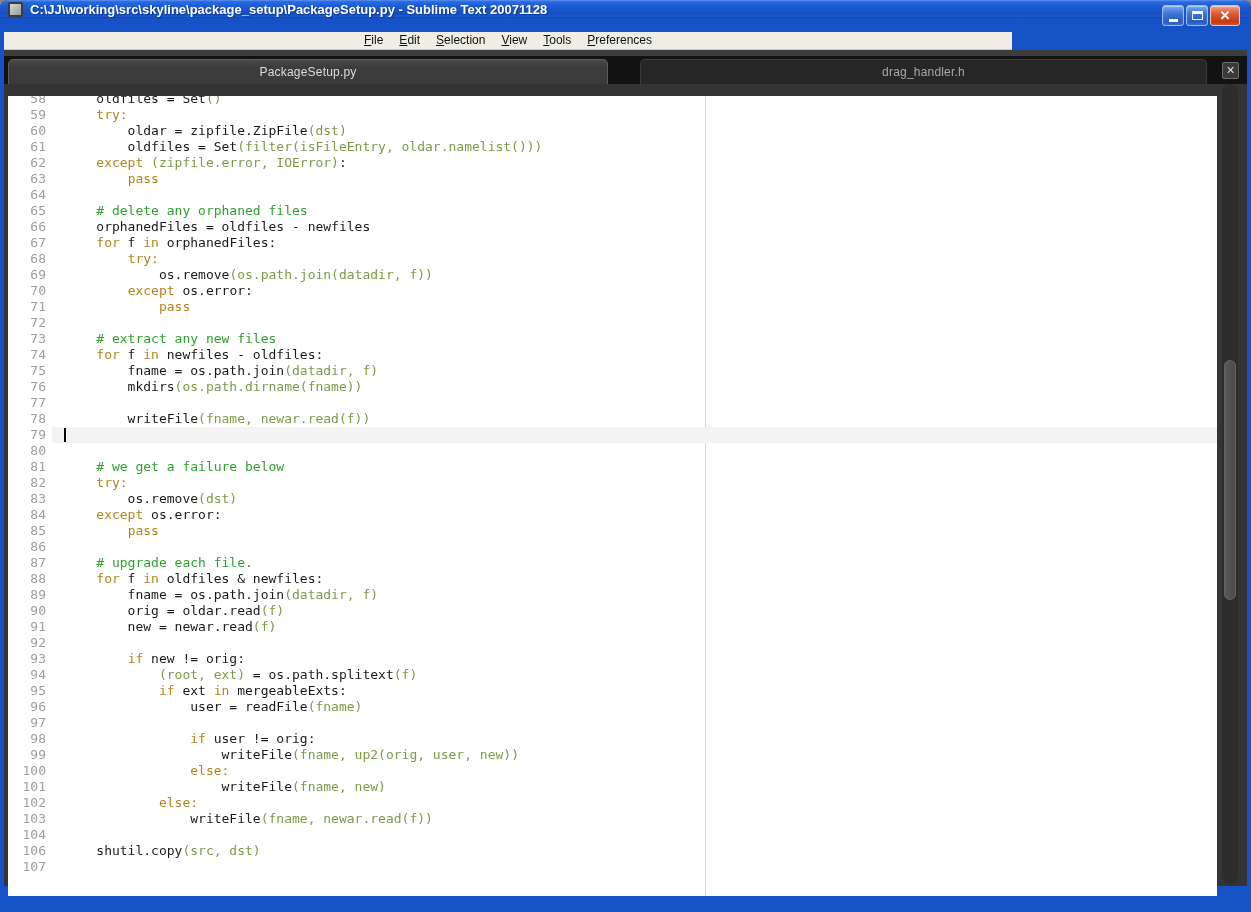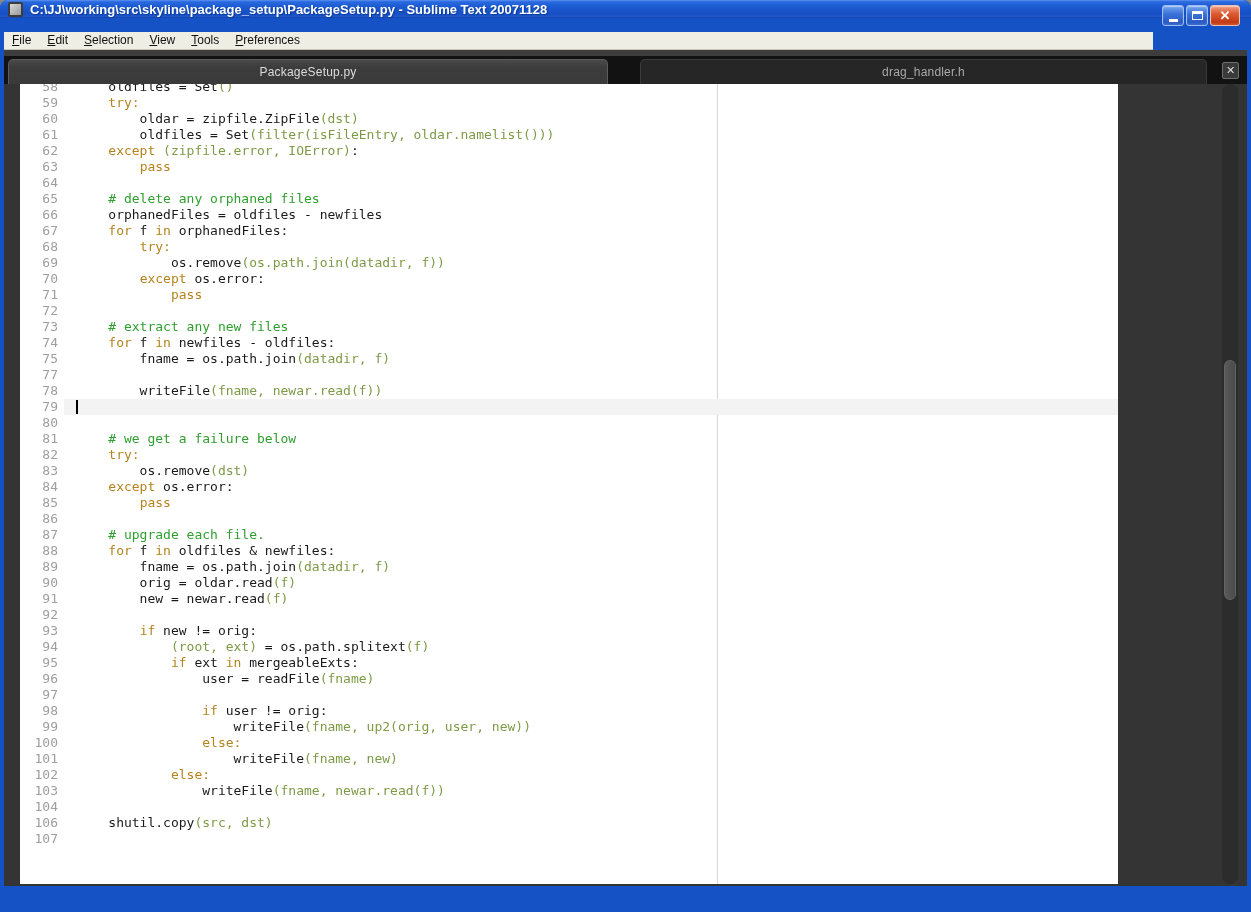--- a/index.html
+++ b/index.html
@@ -41,23 +41,24 @@
     width:30px;
     background:linear-gradient(180deg,#F0A088 0%,#DD5B33 40%,#C23A14 85%,#D05530 100%);
     border-color:#F0C0AC;
   }
   .glyph-min{ width:9px; height:3px; background:#fff; margin-top:9px; }
   .glyph-max{ width:11px; height:9px; border:1px solid #fff; border-top:3px solid #fff; background:transparent; }
   .glyph-close{ color:#fff; font-weight:bold; font-size:13px; line-height:19px; }
 
   
   .menubar{
-    position:absolute; left:4px; top:32px; width:1149px; height:18px;
+    position:absolute; left:4px; top:32px; width:1008px; height:18px;
     background:#EFEEE5; display:flex; align-items:center;
     border-bottom:1px solid #c9c7b8;
+    justify-content:center;
   }
   .menu-item{
     font-size:12px; color:#111; padding:0 8px; height:18px; line-height:17px; cursor:default;
   }
   .menu-item u{ text-decoration:underline; }
 
   
   .content{
     position:absolute; left:4px; top:50px; width:1243px; height:836px;
     background:#343434;
@@ -81,22 +82,22 @@
     background:#262626; border:1px solid #3A3A3A; border-bottom:none; color:#A9A9A9;margin-left:28px;
   }
   .tab-close{
     position:absolute; right:8px; top:6px; width:17px; height:17px;
     border:1px solid #6E6E6E; background:#3A3A3A; color:#DDD;
     font-size:11px; line-height:15px; text-align:center; border-radius:2px; cursor:default;
   }
 
   
   .editor{
-    position:absolute; left:4px; top:34px; width:1098px; height:800px;
-    background:var(--editor-bg,#fff); overflow:hidden; cursor:text;margin-left:12px;
+    position:absolute; left:4px; top:46px; width:1209px; height:800px;
+    background:var(--editor-bg,#fff); overflow:hidden; cursor:text;
   }
   .ruler{ position:absolute; left:697px; top:0; width:1px; height:100%; background:#D6D6D6; }
   .code{ position:absolute; left:0; top:-5px; width:100%; }
   .code-row{ display:flex; height:16px; line-height:16px;
              font-family:"DejaVu Sans Mono", monospace; font-size:13px; }
   .gutter-cell{
     width:44px; padding-right:6px; text-align:right;
     color:var(--ln-color,#9E9E9E); flex:none; background:transparent;
   }
   .code-text{ flex:1; white-space:pre; padding-left:13px; color:var(--c-plain,#1a1a1a); position:relative; }
@@ -245,20 +246,24 @@
           </div>
           <div class="code-row">
             <div class="gutter-cell">74</div>
             <div class="code-text"><span class="tok-p">    </span><span class="tok-k">for</span><span class="tok-p"> f </span><span class="tok-k">in</span><span class="tok-p"> newfiles - oldfiles:</span></div>
           </div>
           <div class="code-row">
             <div class="gutter-cell">75</div>
             <div class="code-text"><span class="tok-p">        fname = os.path.join</span><span class="tok-a">(datadir, f)</span></div>
           </div>
           <div class="code-row">
+            <div class="gutter-cell">76</div>
+            <div class="code-text"><span class="tok-p">        mkdirs</span><span class="tok-a">(os.path.dirname(fname))</span></div>
+          </div>
+          <div class="code-row">
             <div class="gutter-cell">77</div>
             <div class="code-text"></div>
           </div>
           <div class="code-row">
             <div class="gutter-cell">78</div>
             <div class="code-text"><span class="tok-p">        writeFile</span><span class="tok-a">(fname, newar.read(f))</span></div>
           </div>
           <div class="code-row current">
             <div class="gutter-cell">79</div>
             <div class="code-text"></div>

